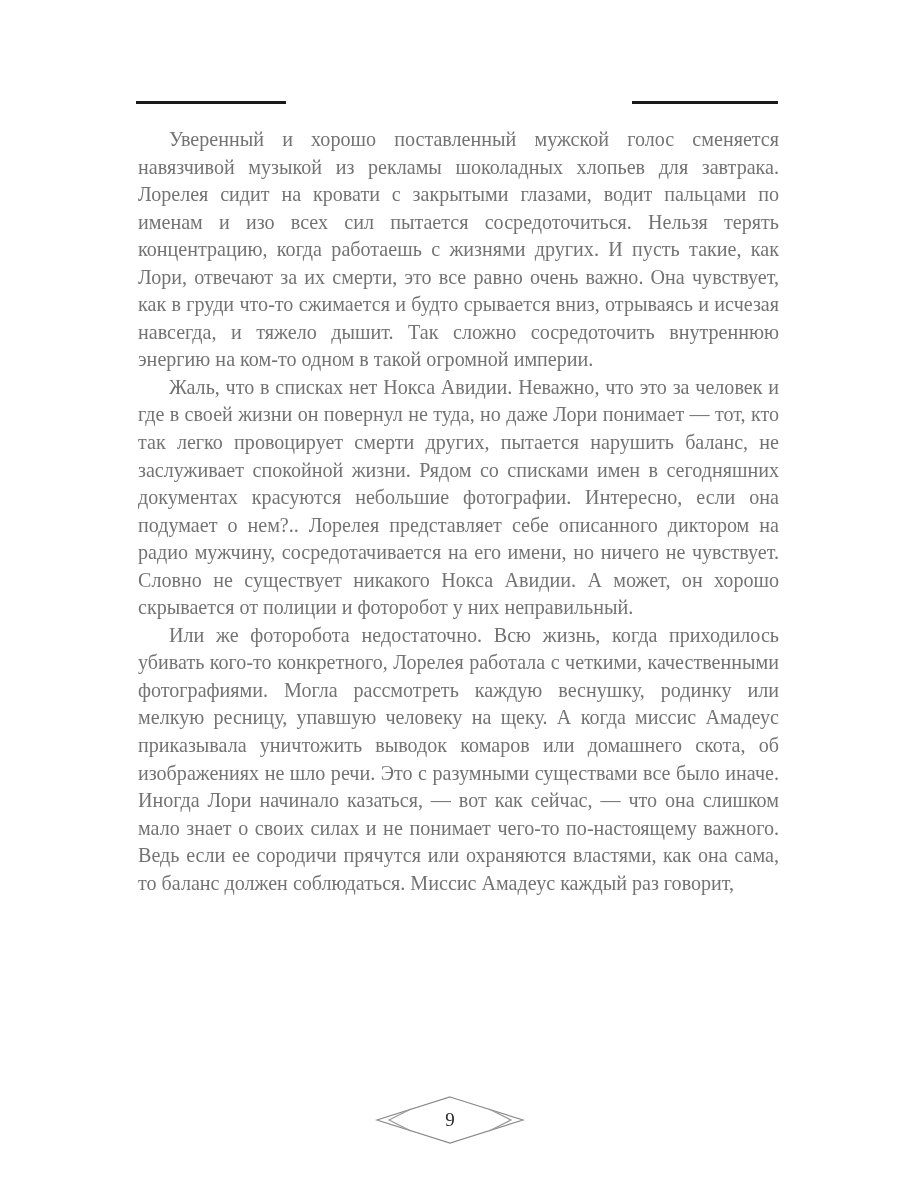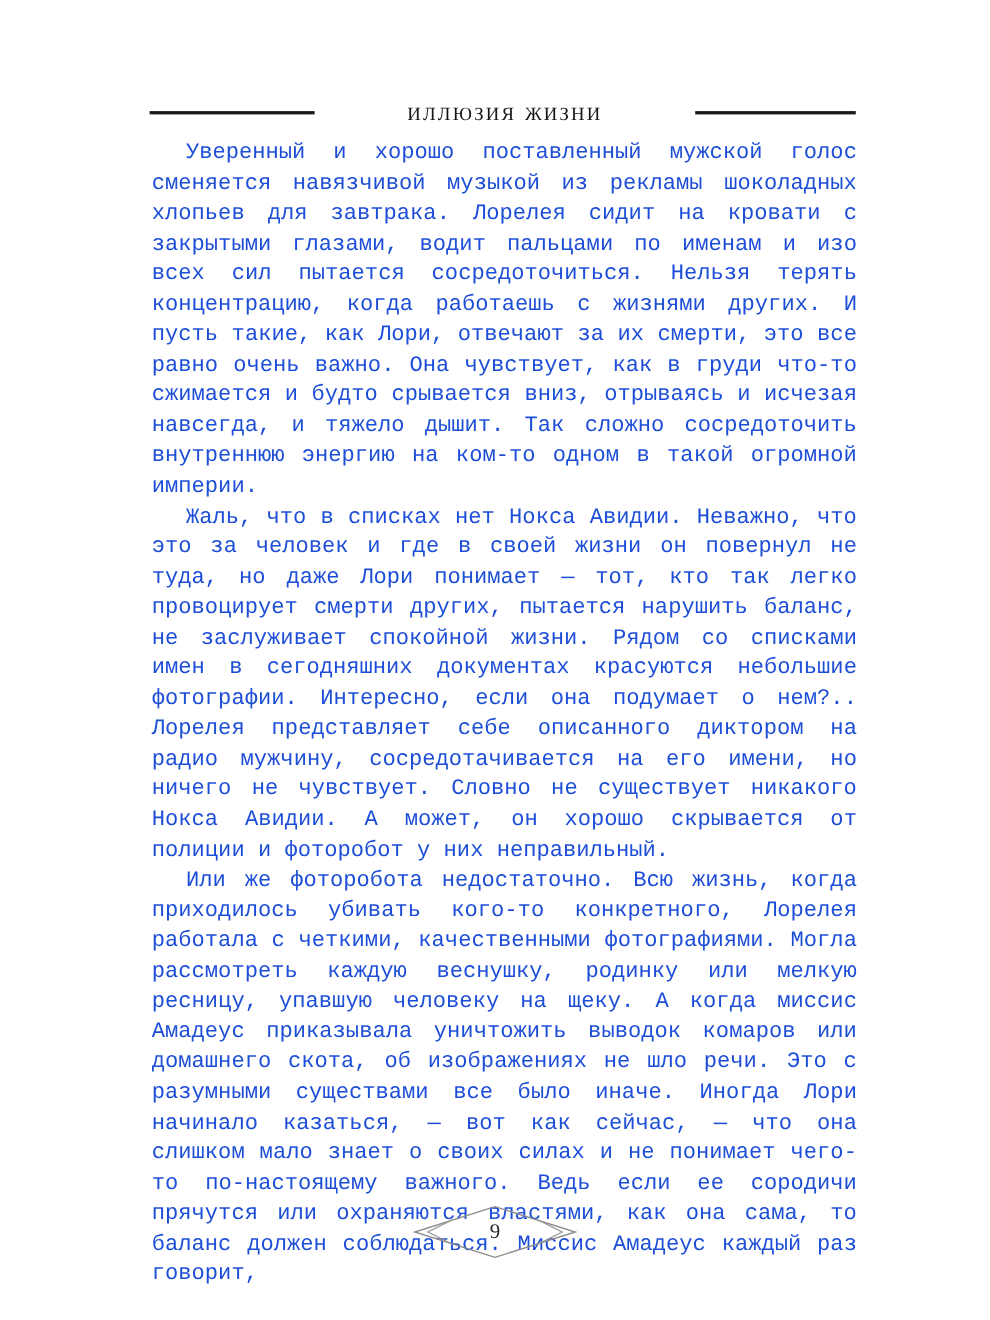--- a/index.html
+++ b/index.html
@@ -50,23 +50,22 @@
   
   .body-text {
     position: absolute;
     left: 138px;
     top: 126px;
     width: 641px;
     font-size: 20.1px;
     line-height: 27.55px;
     text-align: justify;
     text-justify: inter-word;
-    color: #1d4ed8;
+    color: #737373;
     hyphens: manual;
-    font-family: Liberation Mono, monospace;
   }
   .body-text p {
     margin: 0;
     text-indent: 31px;
   }
   .body-text p:last-child { text-align: justify; }
 
   
   .folio {
     position: absolute;
@@ -100,21 +99,20 @@
     box-sizing: border-box;
   }
 </style>
 </head>
 <body>
 
 <div class="page">
 
   <div class="runhead">
     <div class="runhead-rule left"></div>
-    <div class="runhead-title">Иллюзия жизни</div>
     <div class="runhead-rule right"></div>
   </div>
 
   <div class="body-text">
     <p>Уверенный и хорошо поставленный мужской голос сменяется навязчивой музыкой из рекламы шоколадных хлопьев для завтрака. Лорелея сидит на кровати с закрытыми глазами, водит пальцами по именам и изо всех сил пытается сосредоточиться. Нельзя терять концентрацию, когда работаешь с жизнями других. И пусть такие, как Лори, отвечают за их смерти, это все равно очень важно. Она чувствует, как в груди что-то сжимается и будто срывается вниз, отрываясь и исчезая навсегда, и тяжело дышит. Так сложно сосредоточить внутреннюю энергию на ком-то одном в такой огромной империи.</p>
     <p>Жаль, что в списках нет Нокса Авидии. Неважно, что это за человек и где в своей жизни он повернул не туда, но даже Лори понимает — тот, кто так легко провоцирует смерти других, пытается нарушить баланс, не заслуживает спокойной жизни. Рядом со списками имен в сегодняшних документах красуются небольшие фотографии. Интересно, если она подумает о нем?.. Лорелея представляет себе описанного диктором на радио мужчину, сосредотачивается на его имени, но ничего не чувствует. Словно не существует никакого Нокса Авидии. А может, он хорошо скрывается от полиции и фоторобот у них неправильный.</p>
     <p>Или же фоторобота недостаточно. Всю жизнь, когда приходилось убивать кого-то конкретного, Лорелея работала с четкими, качественными фотографиями. Могла рассмотреть каждую веснушку, родинку или мелкую ресницу, упавшую человеку на щеку. А когда миссис Амадеус приказывала уничтожить выводок комаров или домашнего скота, об изображениях не шло речи. Это с разумными существами все было иначе. Иногда Лори начинало казаться, — вот как сейчас, — что она слишком мало знает о своих силах и не понимает чего-то по-настоящему важного. Ведь если ее сородичи прячутся или охраняются властями, как она сама, то баланс должен соблюдаться. Миссис Амадеус каждый раз говорит,</p>
   </div>
 
   <div class="folio">

